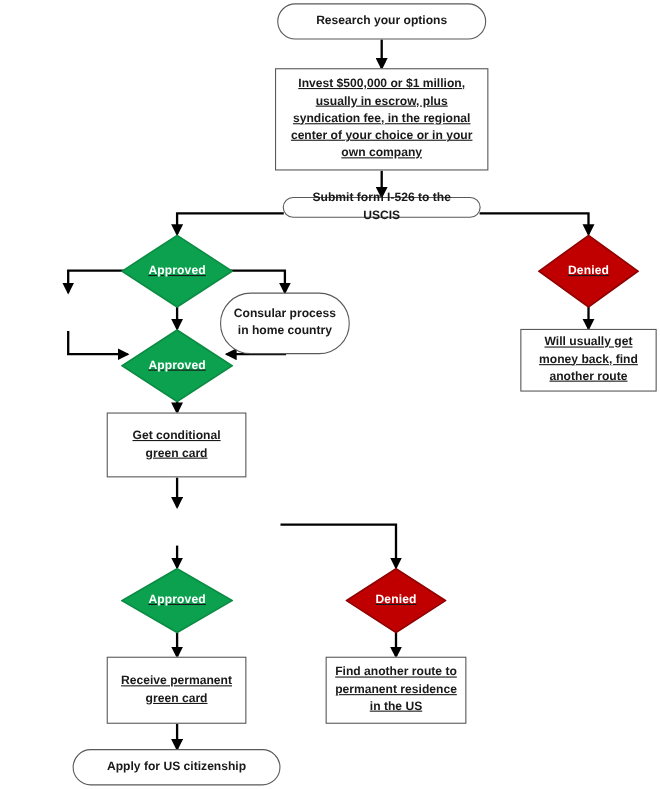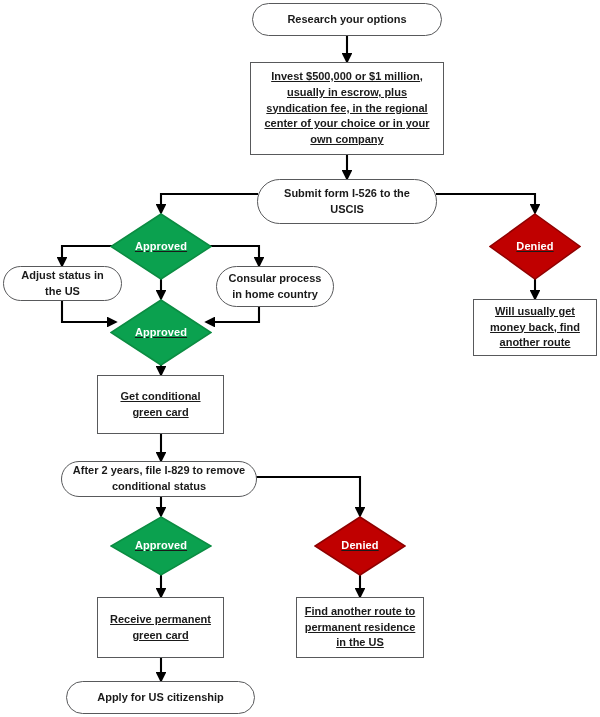--- a/index.html
+++ b/index.html
@@ -118,64 +118,58 @@
   </svg>
 
   <div class="node stadium" style="left:252px; top:3px; width:190px; height:33px;">
     <span>Research your options</span>
   </div>
 
   <div class="node rect" style="left:250px; top:62px; width:194px; height:93px;">
     <span>Invest $500,000 or $1 million, usually in escrow, plus syndication fee, in the regional center of your choice or in your own company</span>
   </div>
 
-  <div class="node stadium" style="left:257px; top:179px; width:180px; height:45px;">
+  <div class="node stadium" style="left:257px; top:179px; width:180px; height:19px;">
     <span>Submit form I-526 to the USCIS</span>
   </div>
 
   <div class="node diamond" style="left:110px; top:213px; width:102px; height:67px;">
     <svg class="dshape" viewBox="0 0 102 67" preserveAspectRatio="none">
       <polygon points="51,1 101,33.5 51,66 1,33.5" fill="#0BA14F" stroke="#0B8C42" stroke-width="1.5"></polygon>
     </svg>
     <span class="dlabel">Approved</span>
   </div>
 
   <div class="node diamond" style="left:489px; top:213px; width:92px; height:67px;">
     <svg class="dshape" viewBox="0 0 92 67" preserveAspectRatio="none">
       <polygon points="46,1 91,33.5 46,66 1,33.5" fill="#C00000" stroke="#8F0000" stroke-width="1.5"></polygon>
     </svg>
     <span class="dlabel">Denied</span>
   </div>
 
-  <div class="node stadium" style="left:3px; top:266px; width:119px; height:35px;">
-    <span>Adjust status in the US</span>
-  </div>
 
-  <div class="node stadium" style="left:216px; top:266px; width:118px; height:41px;">
+  <div class="node stadium" style="left:200px; top:266px; width:118px; height:56px;">
     <span>Consular process in home country</span>
   </div>
 
   <div class="node rect" style="left:473px; top:299px; width:124px; height:57px;">
     <span>Will usually get money back, find another route</span>
   </div>
 
   <div class="node diamond" style="left:110px; top:299px; width:102px; height:67px;">
     <svg class="dshape" viewBox="0 0 102 67" preserveAspectRatio="none">
       <polygon points="51,1 101,33.5 51,66 1,33.5" fill="#0BA14F" stroke="#0B8C42" stroke-width="1.5"></polygon>
     </svg>
     <span class="dlabel">Approved</span>
   </div>
 
   <div class="node rect" style="left:97px; top:375px; width:127px; height:59px;">
     <span>Get conditional green card</span>
   </div>
 
-  <div class="node stadium" style="left:61px; top:461px; width:196px; height:36px;">
-    <span>After 2 years, file I-829 to remove conditional status</span>
-  </div>
 
   <div class="node diamond" style="left:110px; top:516px; width:102px; height:60px;">
     <svg class="dshape" viewBox="0 0 102 60" preserveAspectRatio="none">
       <polygon points="51,1 101,30 51,59 1,30" fill="#0BA14F" stroke="#0B8C42" stroke-width="1.5"></polygon>
     </svg>
     <span class="dlabel">Approved</span>
   </div>
 
   <div class="node diamond" style="left:314px; top:516px; width:92px; height:60px;">
     <svg class="dshape" viewBox="0 0 92 60" preserveAspectRatio="none">

